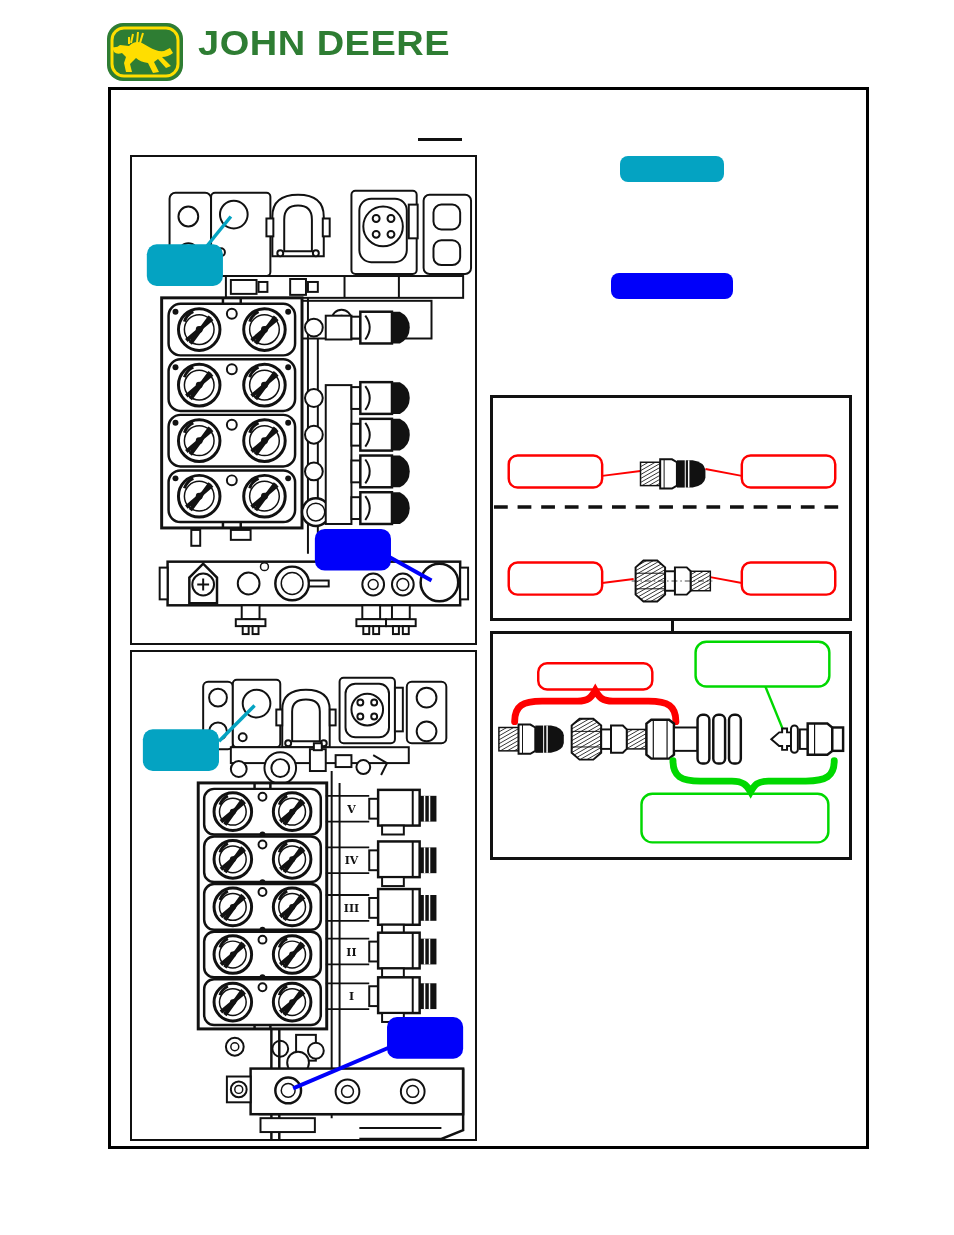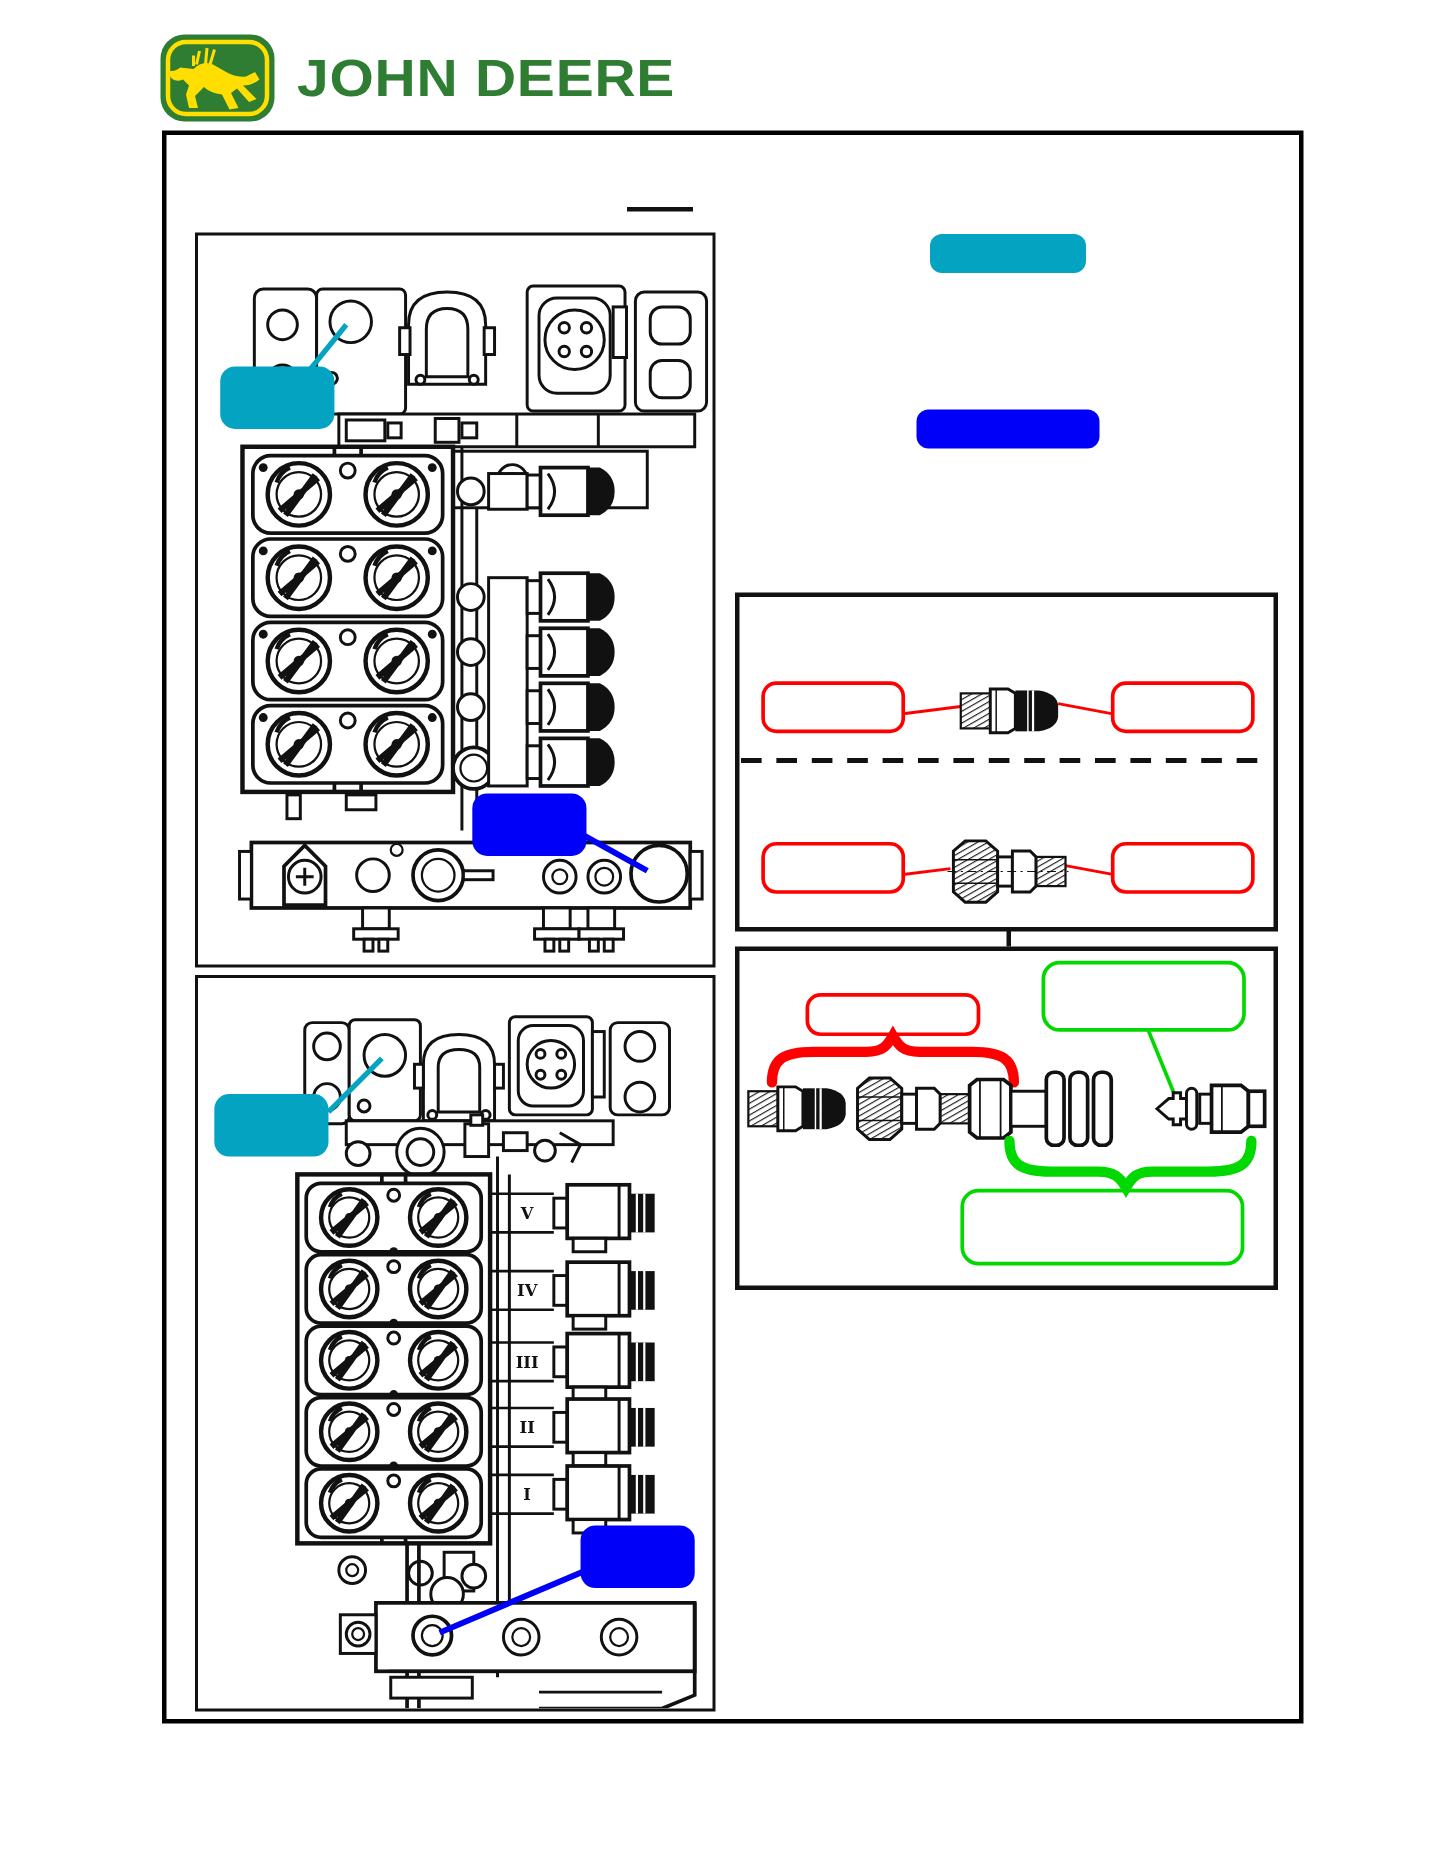--- a/index.html
+++ b/index.html
@@ -1,19 +1,19 @@
 <!DOCTYPE html>
 <html style="--brand-green: #2E7D33; --brand-yellow: #FFDE00; --teal-callout: #04A3C2; --blue-callout: #0000FA; --red-highlight: #FE0000; --green-highlight: #00D800; --line-ink: #111111;"><head>
 <meta charset="utf-8">
 <style>
   html,body{margin:0;padding:0;background:#e8e8e8;}
   .page{position:relative;width:954px;height:1235px;background:#ffffff;overflow:hidden;
         font-family:"Liberation Sans",sans-serif;}
   
-  .logo{position:absolute;left:106px;top:22px;display:flex;align-items:center;gap:12px;}
+  .logo{position:absolute;left:106px;top:22px;display:flex;align-items:flex-start;gap:12px;}
   .logo-text{color:var(--brand-green,#2E7D33);font-weight:bold;font-size:38px;
              letter-spacing:0.5px;transform:scaleY(0.92);white-space:nowrap;}
   .main-box{position:absolute;left:108px;top:87px;width:761px;height:1062px;
             border:3px solid #000;box-sizing:border-box;background:#fff;}
   .title-underline{position:absolute;left:418px;top:138px;width:44px;height:3px;background:#111;}
   .badge{position:absolute;box-sizing:border-box;}
   .badge.teal-top{left:620px;top:156px;width:104px;height:26px;border-radius:8px;
                   background:var(--teal-callout,#04A3C2);}
   .badge.blue-top{left:611px;top:273px;width:122px;height:26px;border-radius:8px;
                   background:var(--blue-callout,#0000FA);}

